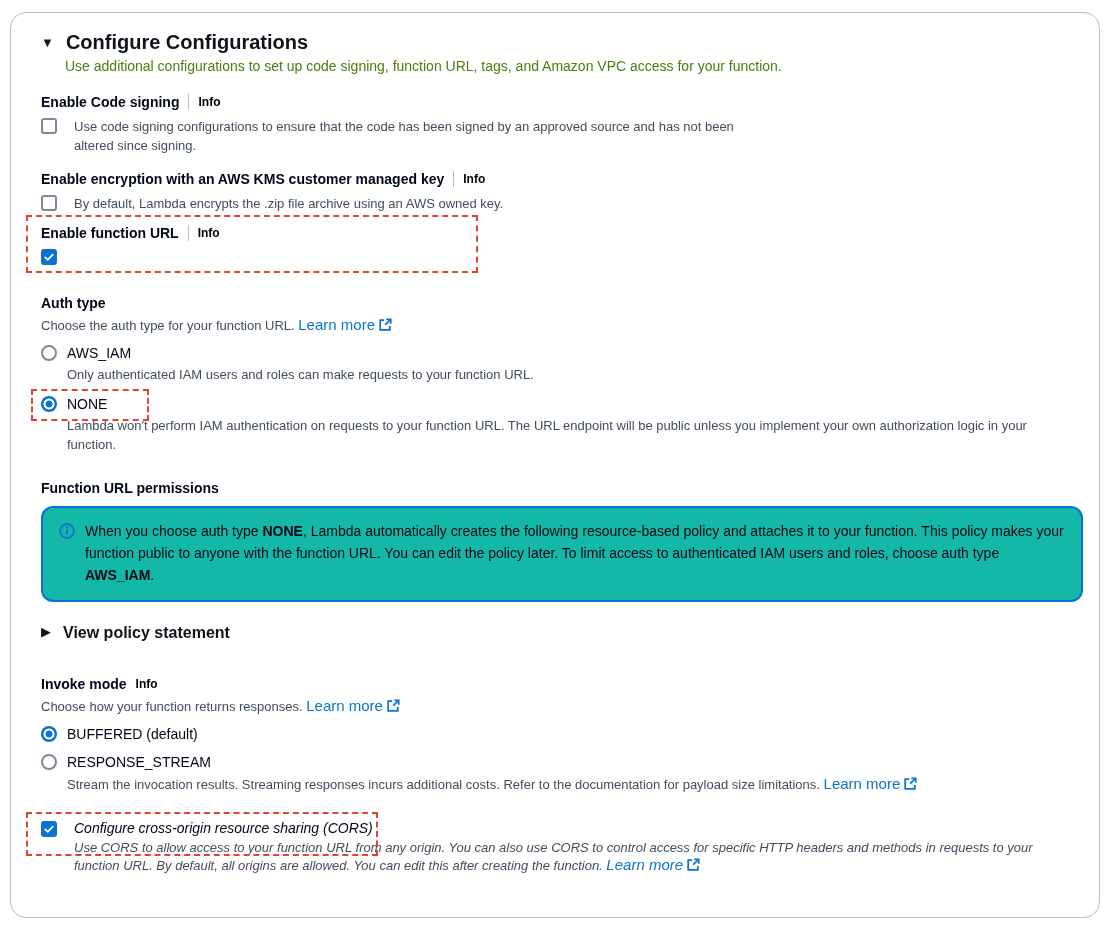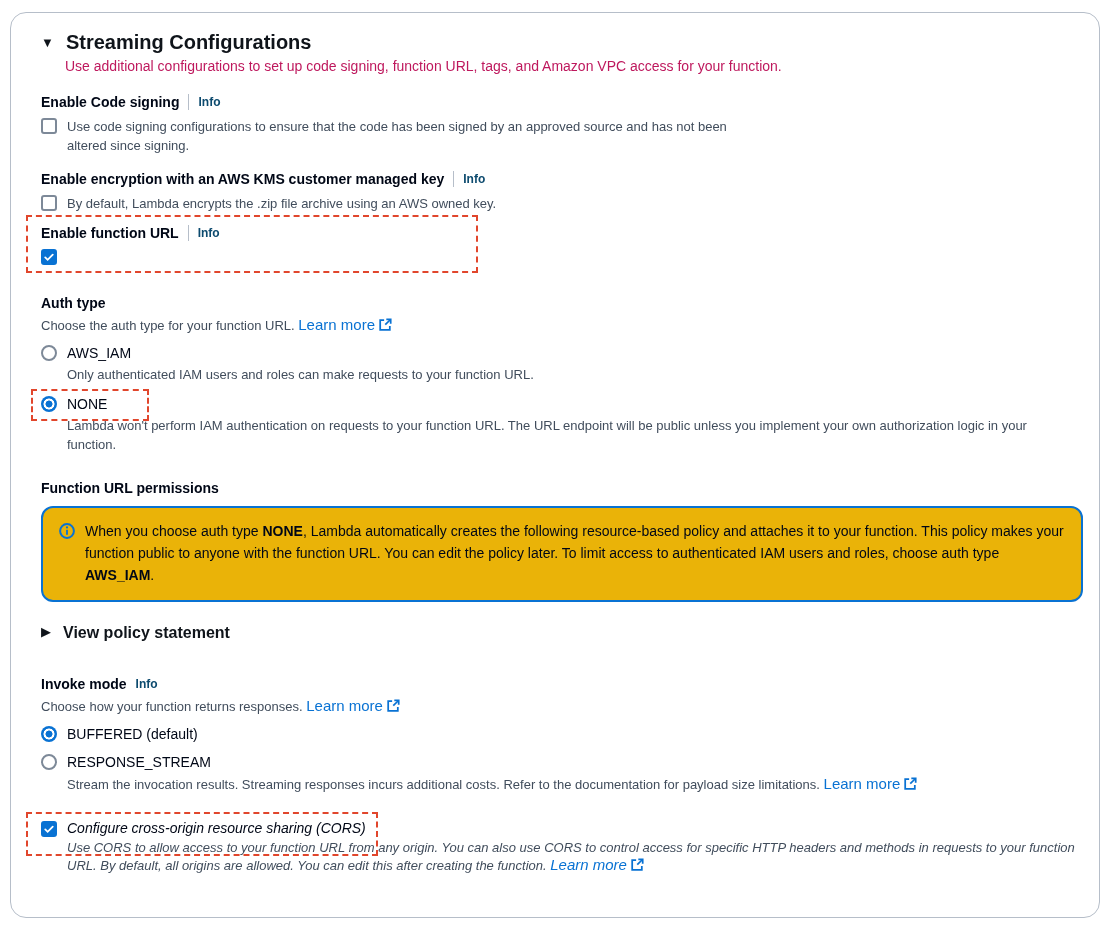--- a/index.html
+++ b/index.html
@@ -12,30 +12,30 @@
     border: 1px solid #b6bec9;
     border-radius: 16px;
     padding: 18px 24px 20px 20px;
     background: #fff;
     overflow: hidden;
   }
   
   .expander-header { display: flex; align-items: baseline; gap: 12px; margin-left: 10px; }
   .caret { font-size: 13px; color: #0f141a; line-height: 1; position: relative; top: -2px; }
   .panel-title { font-size: 20px; font-weight: 700; color: #0f141a; }
-  .panel-subtitle { margin: 4px 0 0 34px; font-size: 14px; color: #be185d; }
+  .panel-subtitle { margin: 4px 0 0 34px; font-size: 14px; color: #4d7c0f; }
 
   .section { margin: 0 0 0 10px; position: relative; }
 
   .field-label-row { display: flex; align-items: center; gap: 9px; }
   .field-label { font-size: 14px; font-weight: 700; color: #000716; }
   .label-divider { width: 1px; height: 16px; background: #b6bec9; }
-  .info-link { font-size: 12px; font-weight: 700; color: #0c4a6e; text-decoration: none; cursor: pointer; }
-
-  .check-row { display: flex; align-items: flex-start; gap: 10px; margin-top: 7px; }
+  .info-link { font-size: 12px; font-weight: 700; color: #000000; text-decoration: none; cursor: pointer; }
+
+  .check-row { display: flex; align-items: flex-start; gap: 17px; margin-top: 7px; }
   .checkbox {
     flex: 0 0 auto;
     width: 16px; height: 16px; margin-top: 1px;
     border: 2px solid #7d8998; border-radius: 3px; background: #fff;
     display: flex; align-items: center; justify-content: center;
     cursor: pointer;
   }
   .checkbox svg { display: none; }
   .checkbox.checked { background: #0972d3; border-color: #0972d3; }
   .checkbox.checked svg { display: block; }
@@ -57,21 +57,21 @@
   .help-text { font-size: 13px; color: #414d5c; margin-top: 5px; }
   .learn-more { color: #0972d3; font-size: 15px; text-decoration: none; cursor: pointer; white-space: nowrap; }
   .ext-icon { position: relative; top: 2px; margin-left: 3px; }
 
   
   .alert {
     margin: 10px 0 0 10px;
     width: 1042px;
     border: 2px solid #0972d3;
     border-radius: 12px;
-    background: #eab308;
+    background: #14b8a6;
     padding: 12px 16px 14px 16px;
     display: flex; gap: 10px;
   }
   .alert-icon { flex: 0 0 auto; margin-top: 3px; }
   .alert-text { font-size: 14px; color: #000716; line-height: 22px; max-width: 985px; }
   .alert-text b { font-weight: 700; }
 
   .view-policy { display: flex; align-items: center; gap: 12px; margin: 22px 0 0 10px; }
   .view-policy-label { font-size: 16px; font-weight: 700; color: #0f141a; }
 
@@ -88,21 +88,21 @@
   .w700 { max-width: 700px; }
   .w1040 { max-width: 1032px; }
 </style>
 </head>
 <body>
 
 <div class="card">
 
   <div class="expander-header">
     <span class="caret">▼</span>
-    <span class="panel-title">Streaming Configurations</span>
+    <span class="panel-title">Configure Configurations</span>
   </div>
   <div class="panel-subtitle">Use additional configurations to set up code signing, function URL, tags, and Amazon VPC access for your function.</div>
 
   <div class="section mt20">
     <div class="field-label-row">
       <span class="field-label">Enable Code signing</span>
       <span class="label-divider"></span>
       <a class="info-link">Info</a>
     </div>
     <div class="check-row">

